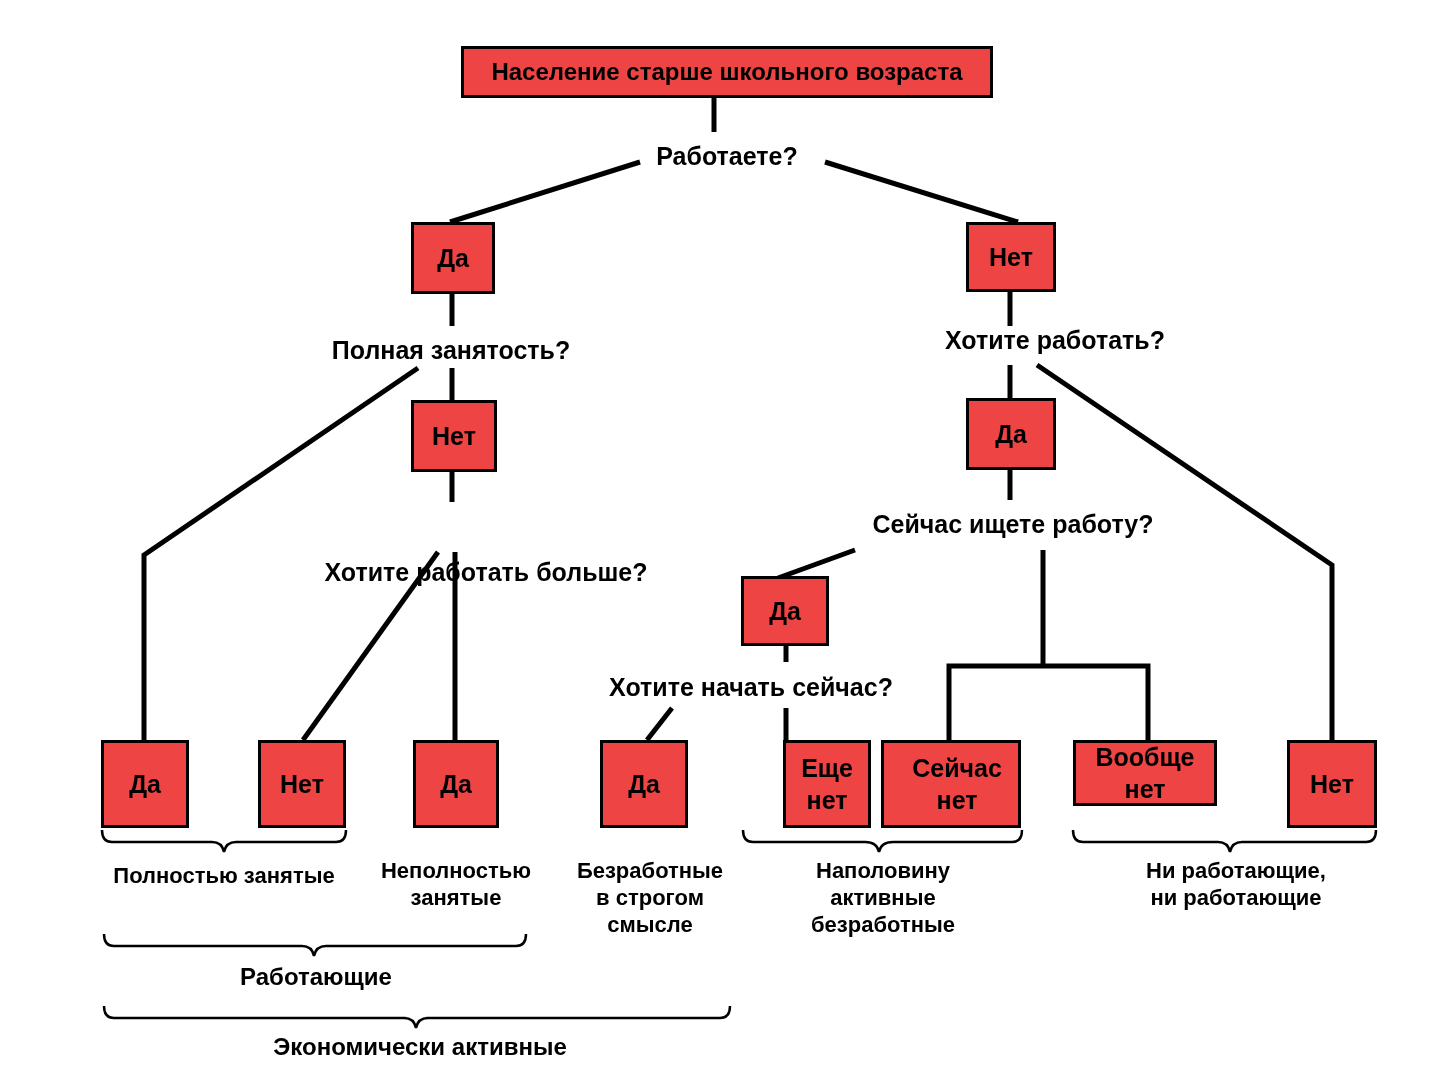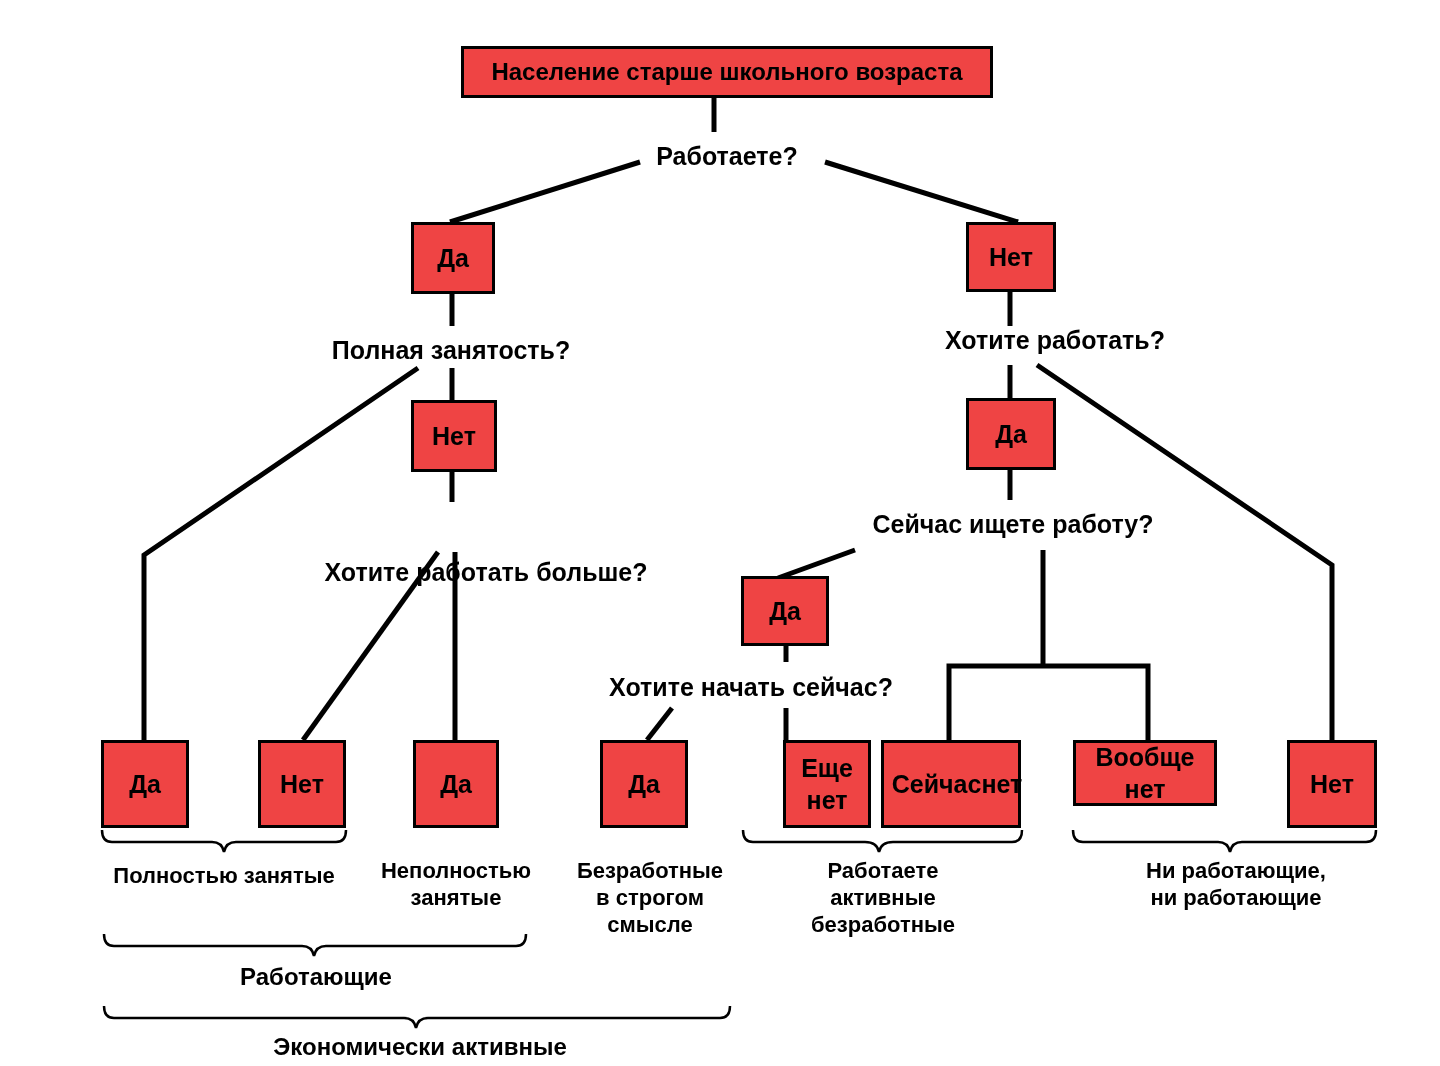--- a/index.html
+++ b/index.html
@@ -83,21 +83,21 @@
 <div class="box" style="left:413px;top:740px;width:86px;height:88px;">
   <span>Да</span>
 </div>
 <div class="box" style="left:600px;top:740px;width:88px;height:88px;">
   <span>Да</span>
 </div>
 <div class="box" style="left:783px;top:740px;width:88px;height:88px;flex-direction:column;">
   <span>Еще</span>
   <span>нет</span>
 </div>
-<div class="box" style="left:881px;top:740px;width:140px;height:88px;flex-direction:row;padding-left:12px;">
+<div class="box" style="left:881px;top:740px;width:140px;height:88px;flex-direction:column;padding-left:12px;">
   <span>Сейчас</span>
   <span>нет</span>
 </div>
 <div class="box" style="left:1073px;top:740px;width:144px;height:66px;flex-direction:column;">
   <span>Вообще</span>
   <span>нет</span>
 </div>
 <div class="box" style="left:1287px;top:740px;width:90px;height:88px;">
   <span>Нет</span>
 </div>
@@ -108,21 +108,21 @@
 <div class="lbl" style="left:456px;top:857px;">
   <span>Неполностью</span>
   <span>занятые</span>
 </div>
 <div class="lbl" style="left:650px;top:857px;">
   <span>Безработные</span>
   <span>в строгом</span>
   <span>смысле</span>
 </div>
 <div class="lbl" style="left:883px;top:857px;">
-  <span>Работаете</span>
+  <span>Наполовину</span>
   <span>активные</span>
   <span>безработные</span>
 </div>
 <div class="lbl" style="left:1236px;top:857px;">
   <span>Ни работающие,</span>
   <span>ни работающие</span>
 </div>
 <div class="lbl" style="left:316px;top:963px;font-size:24px;">
   <span>Работающие</span>
 </div>

